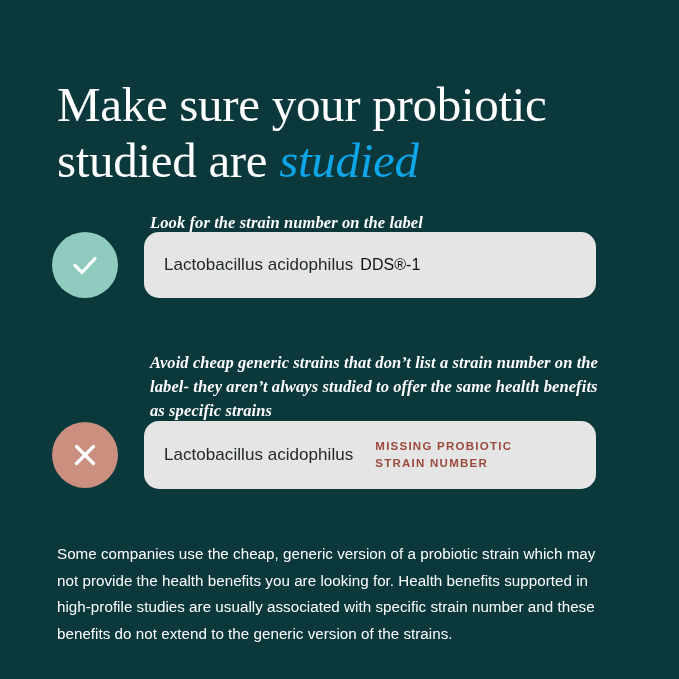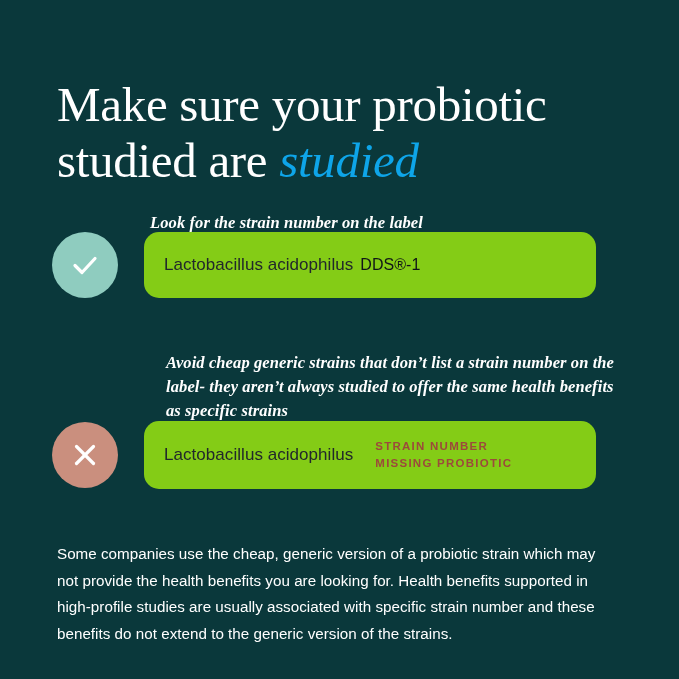--- a/index.html
+++ b/index.html
@@ -47,21 +47,21 @@
     left: 150px;
     color: #ffffff;
     font-family: "Liberation Serif", "DejaVu Serif", serif;
     font-style: italic;
     font-weight: 700;
     font-size: 16.5px;
     line-height: 24px;
     letter-spacing: 0.1px;
   }
   .caption-1 { top: 194px; width: 470px; }
-  .caption-2 { top: 334px; width: 455px; margin-left: 16px; }
+  .caption-2 { top: 334px; width: 455px; }
 
   
   .row {
     position: absolute;
     left: 52px;
     display: flex;
     align-items: center;
   }
   .row-good { top: 232px; }
   .row-bad  { top: 421px; }
@@ -76,21 +76,21 @@
     justify-content: center;
   }
   .badge-good { background: #8fccbf; }
   .badge-bad  { background: #ca8f7e; }
 
   .badge svg { display: block; }
 
   .card {
     margin-left: 26px;
     width: 452px;
-    background: #84cc16;
+    background: #e5e5e5;
     border-radius: 15px;
     box-sizing: border-box;
     display: flex;
     align-items: center;
     padding: 0 20px;
   }
   .card-good { height: 66px; }
   .card-bad  { height: 68px; }
 
   .strain-name {
@@ -167,21 +167,21 @@
   <div class="row row-bad">
     <div class="badge badge-bad">
       <svg width="34" height="34" viewBox="0 0 34 34" aria-hidden="true">
         <line x1="8.5" y1="8.5" x2="25.5" y2="25.5" stroke="#ffffff" stroke-width="3.2" stroke-linecap="round"></line>
         <line x1="25.5" y1="8.5" x2="8.5" y2="25.5" stroke="#ffffff" stroke-width="3.2" stroke-linecap="round"></line>
       </svg>
     </div>
     <div class="card card-bad">
       <span class="strain-name">Lactobacillus acidophilus</span>
       <span class="missing-note">
+        <span>Missing probiotic</span>
         <span>strain number</span>
-        <span>Missing probiotic</span>
       </span>
     </div>
   </div>
 
   <p class="footnote">Some companies use the cheap, generic version of a probiotic strain which may not provide the health benefits you are looking for. Health benefits supported in high-profile studies are usually associated with specific strain number and these benefits do not extend to the generic version of the strains.</p>
 
 </div>
 
 </body></html>

